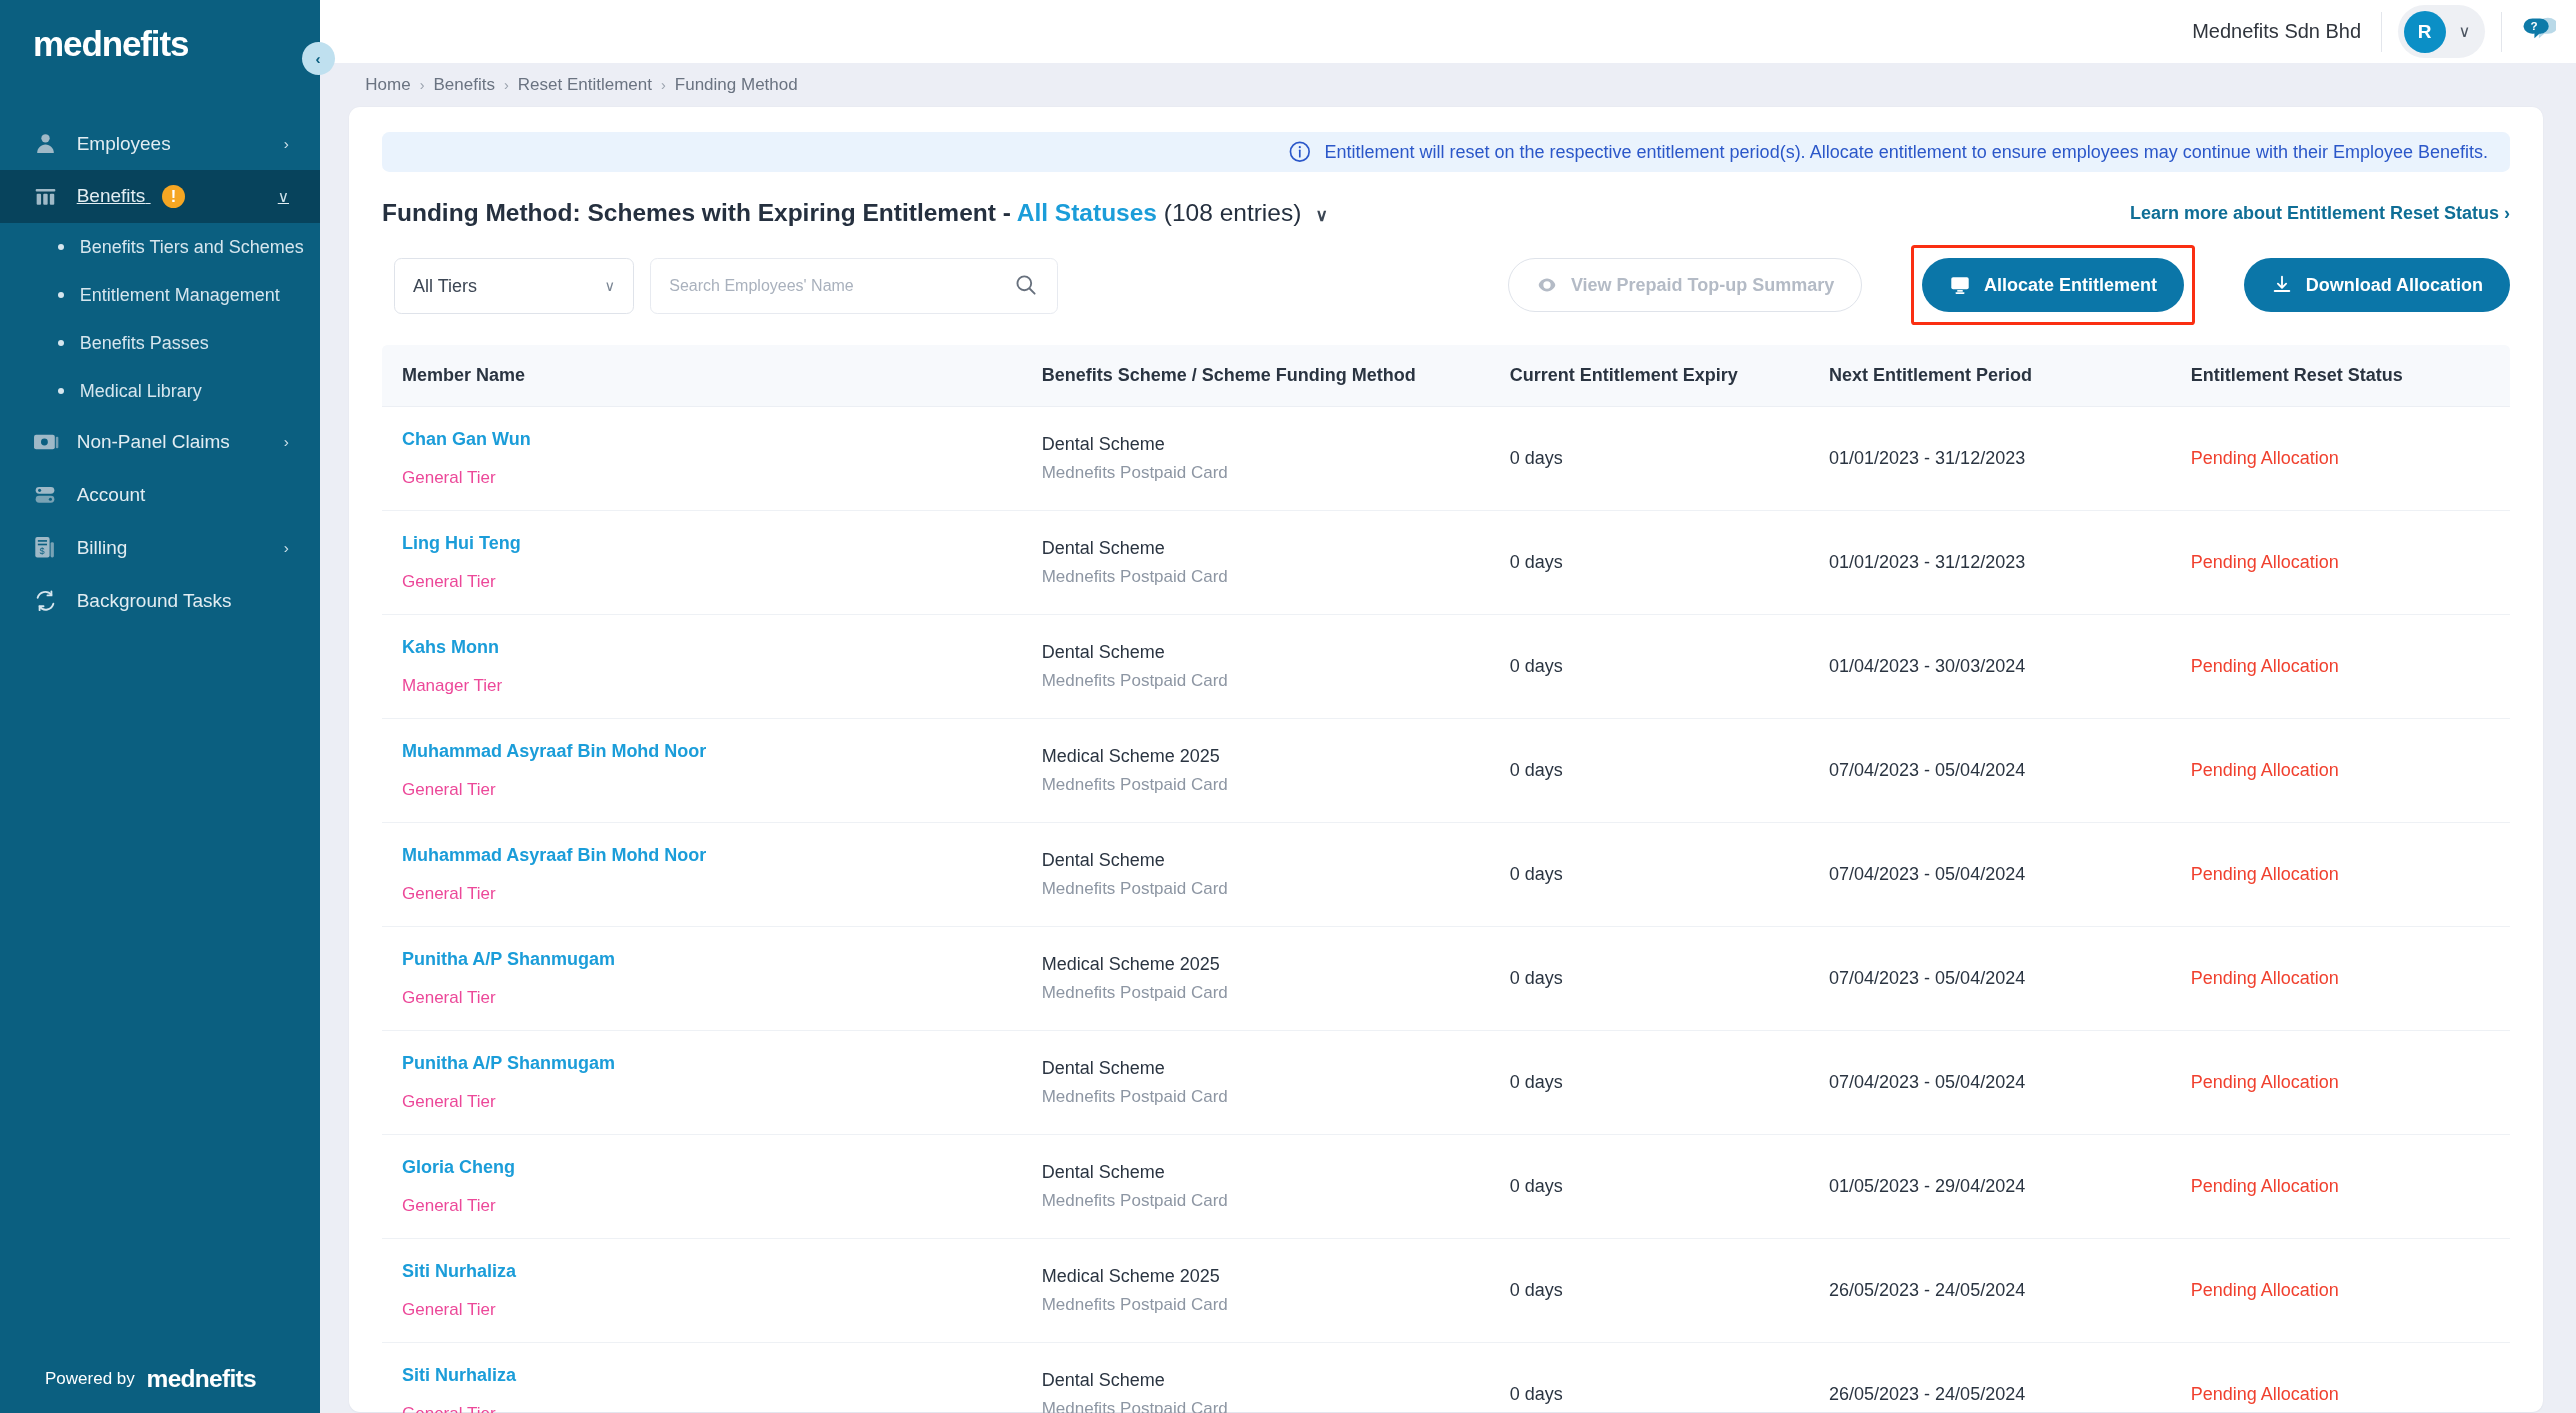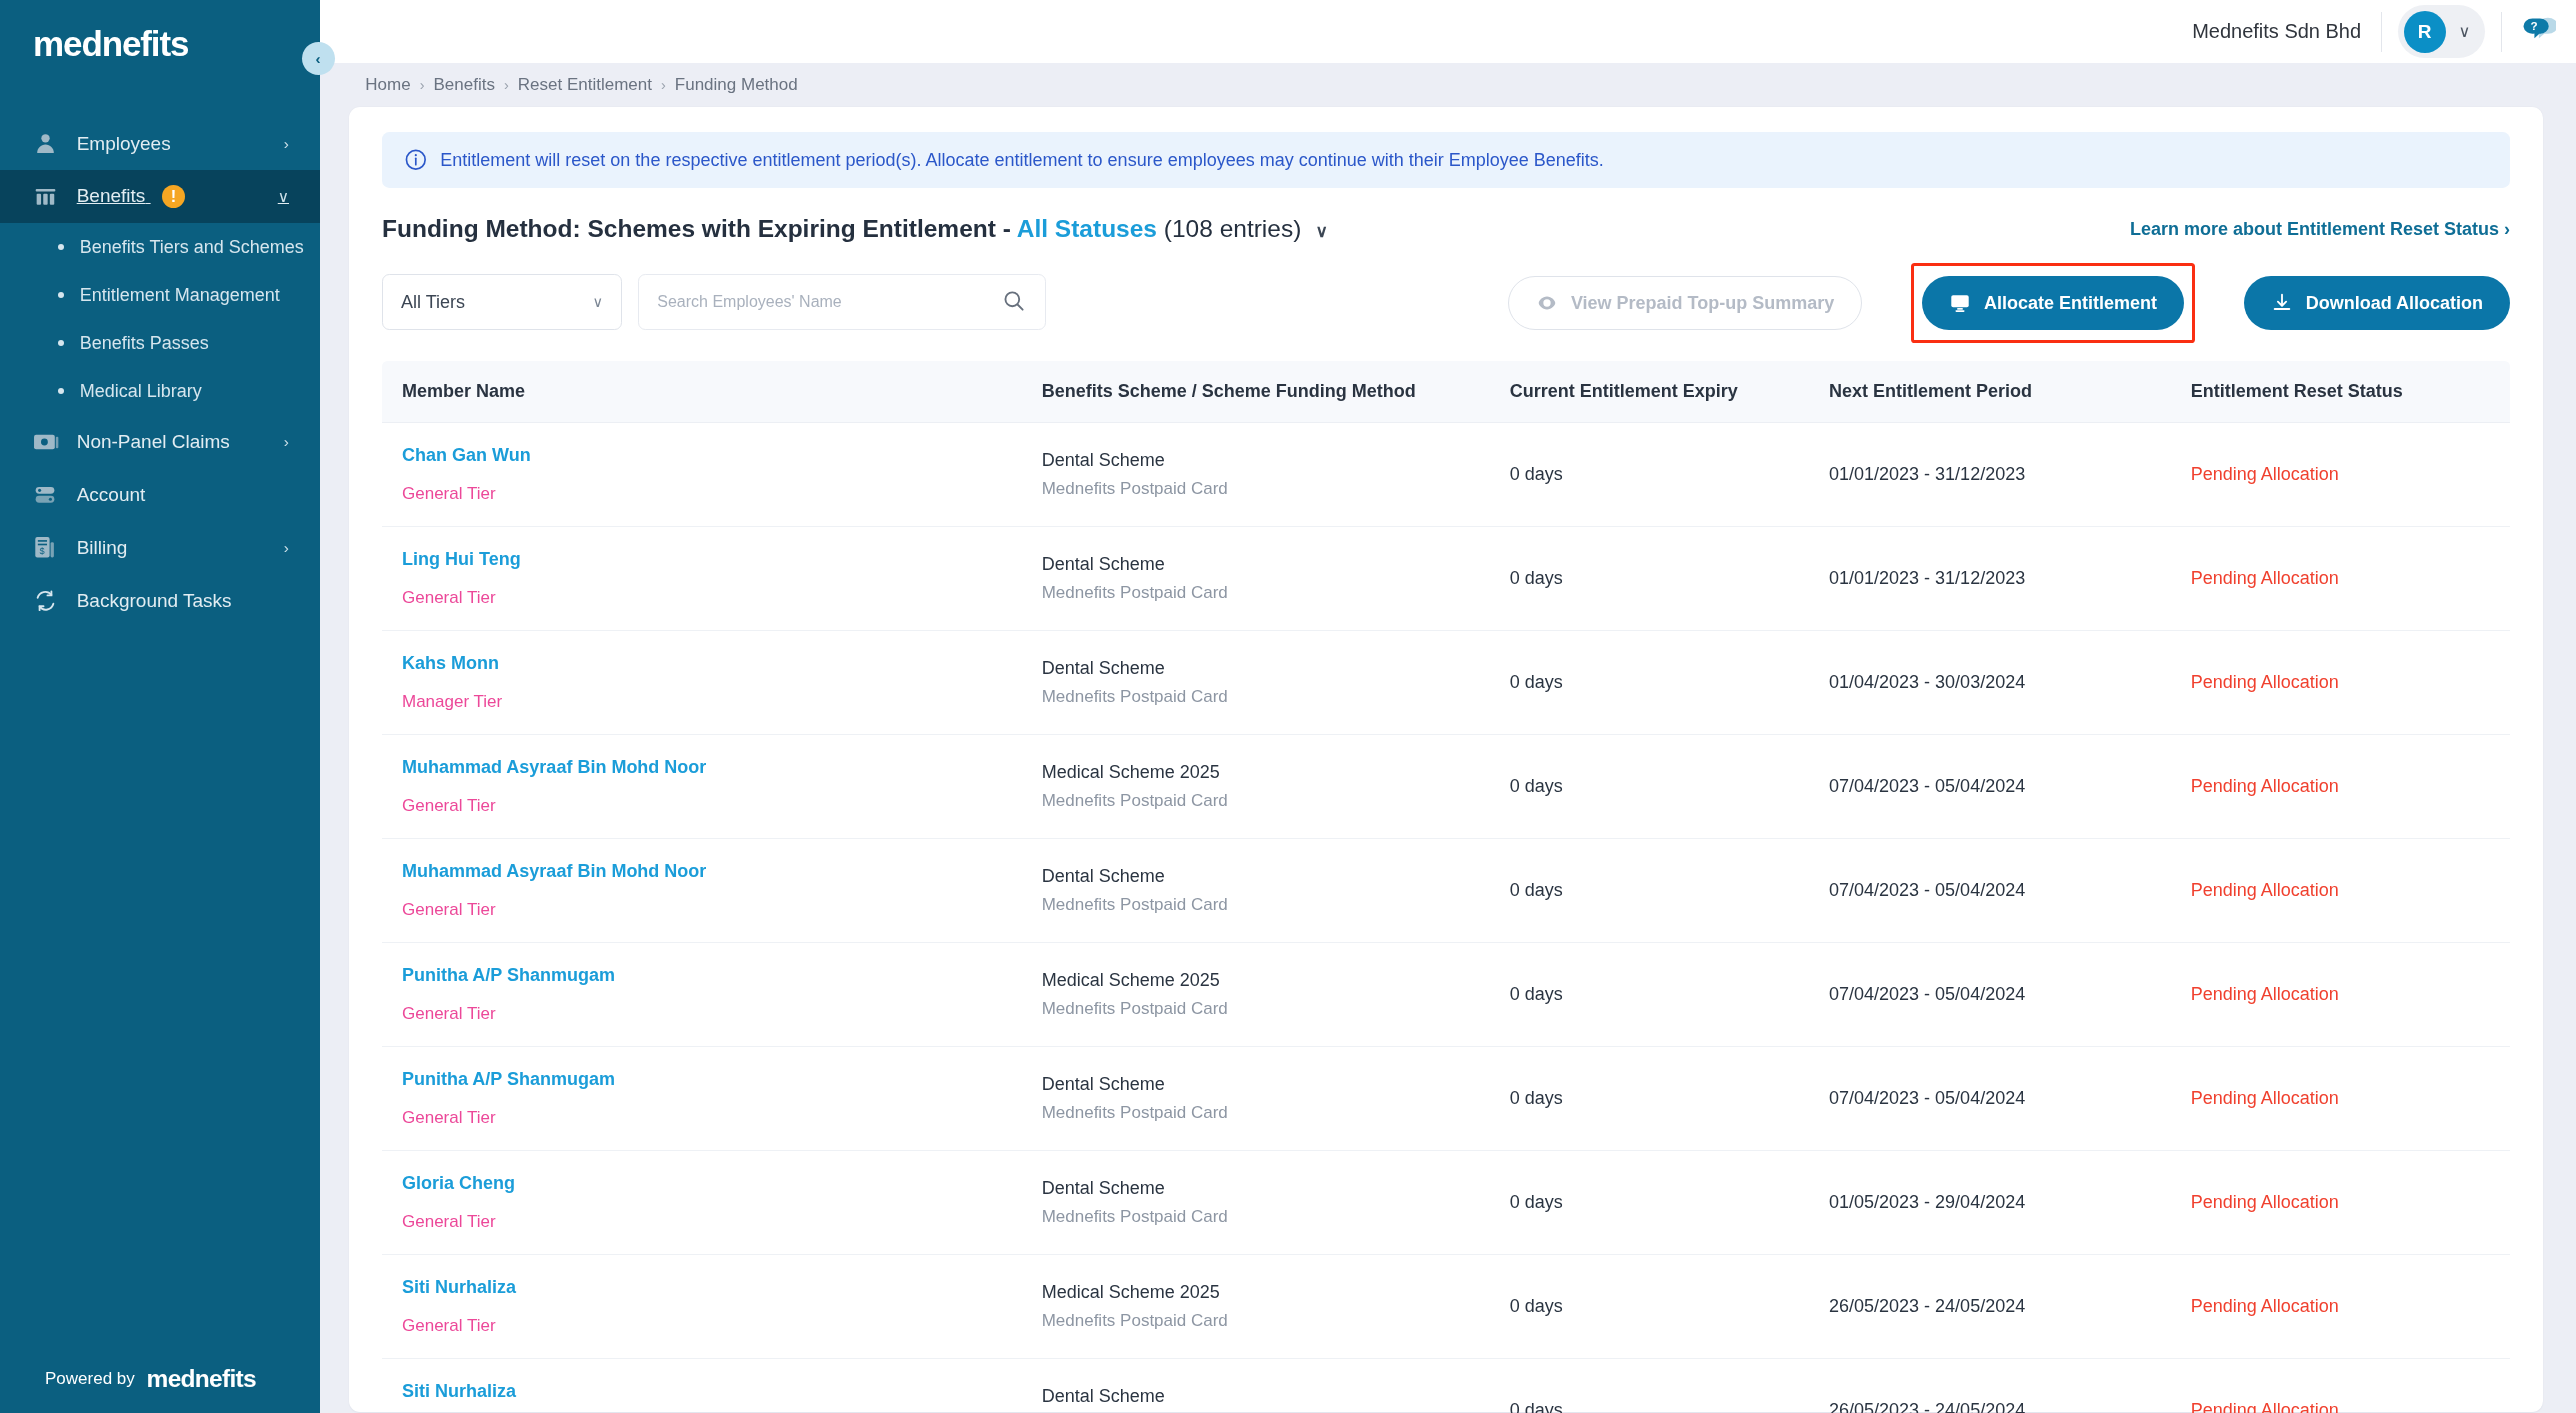--- a/index.html
+++ b/index.html
@@ -126,38 +126,39 @@
 
   .card {
     background: #ffffff;
     border-radius: 11px;
     height: 1305px;
     padding: 25px 33px 0 33px;
     box-shadow: 0 0.9px 1.8px rgba(20,30,50,.05);
   }
   .banner {
     background: #eaf3fd; border-radius: 7.3px;
-    height: 56px; display: flex; align-items: center;
+    height: 40px; display: flex; align-items: center;
     padding: 0 22px;
     margin-bottom: 27px;
+    justify-content: flex-end;
   }
   .banner-icon { margin-right: 12.7px; display: flex; align-items: center; }
   .banner-text { color: #2b57c9; font-size: 18px; }
 
   .title-row {
     display: flex; align-items: center; justify-content: space-between;
     margin-bottom: 31px;
   }
   .page-title { font-size: 24.5px; color: #25303f; font-weight: 600; }
   .page-title .status-link { color: #1b9dd9; font-weight: 600; cursor: pointer; }
   .page-title .count { font-weight: 400; color: #25303f; }
   .title-caret { color: #3b4654; font-size: 17px; margin-left: 7.3px; cursor: pointer; }
   .learn-more { color: #0f6e96; font-size: 18px; font-weight: 600; cursor: pointer; white-space: nowrap; }
 
-  .toolbar { display: flex; align-items: flex-end; margin-bottom: 31px; position: relative; }
+  .toolbar { display: flex; align-items: flex-start; margin-bottom: 31px; position: relative; margin-left: 12px; }
   .select-tiers {
     width: 240px; height: 56px;
     border: 0.9px solid #dfe3ea; border-radius: 7.3px;
     display: flex; align-items: center; justify-content: space-between;
     padding: 0 18px;
     font-size: 18px; color: #3c4654;
     background: #ffffff; cursor: pointer;
   }
   .select-caret { color: #7b8694; font-size: 14.5px; }
   .search-box {

